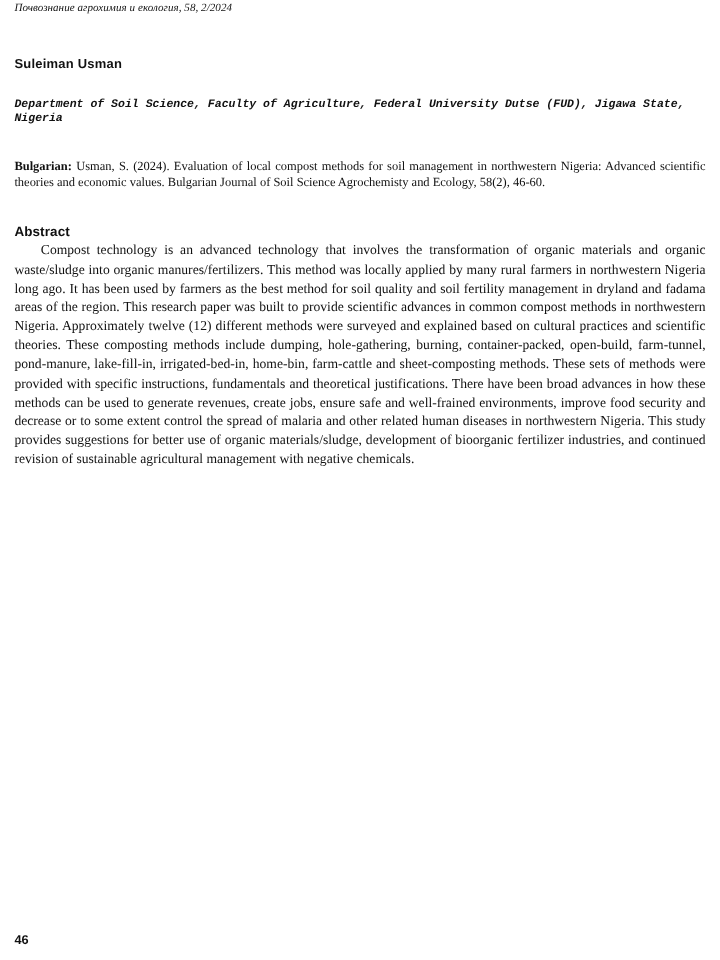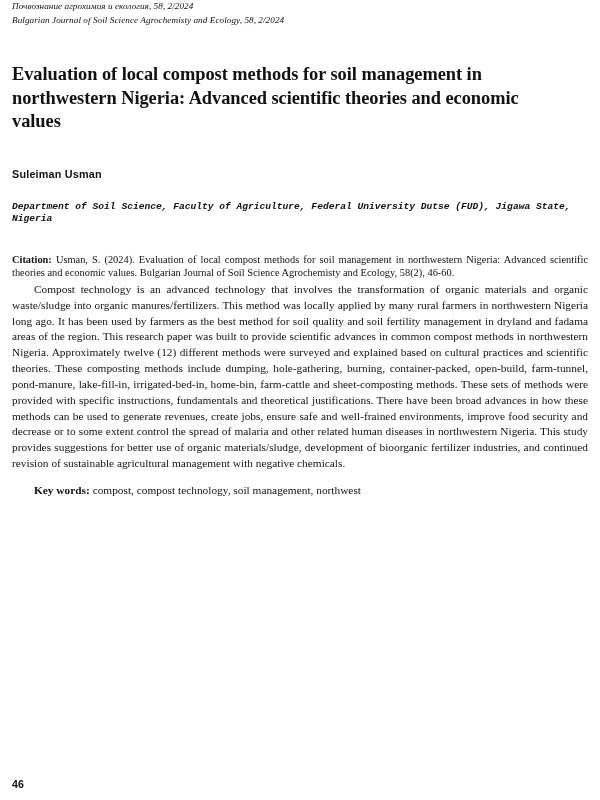--- a/index.html
+++ b/index.html
@@ -134,42 +134,37 @@
   }
 </style>
 </head>
 <body>
 
 <div class="page">
   <div class="content">
 
     <div class="runhead">
       <div class="runhead-line">Почвознание агрохимия и екология, 58, 2/2024</div>
-      <div class="runhead-line">Bulgarian Journal of Soil Science Agrochemisty and Ecology, 58, 2/2024</div>
     </div>
 
 
-    <h1 class="title">Evaluation of local compost methods for soil management in northwestern Nigeria: Advanced scientific theories and economic values</h1>
 
     <div class="author">Suleiman Usman</div>
 
     <div class="affil">Department of Soil Science, Faculty of Agriculture, Federal University Dutse (FUD), Jigawa State, Nigeria</div>
 
 
     <div class="citation">
-      <span class="lbl">Citation:</span>
+      <span class="lbl">Bulgarian:</span>
       <span>Usman, S. (2024). Evaluation of local compost methods for soil management in northwestern Nigeria: Advanced scientific theories and economic values.</span>
       <span class="jrnl">Bulgarian Journal of Soil Science Agrochemisty and Ecology,</span>
       <span>58(2), 46-60.</span>
     </div>
 
+    <div class="abs-head">Abstract</div>
 
     <p class="abs-body">Compost technology is an advanced technology that involves the transformation of organic materials and organic waste/sludge into organic manures/fertilizers. This method was locally applied by many rural farmers in northwestern Nigeria long ago. It has been used by farmers as the best method for soil quality and soil fertility management in dryland and fadama areas of the region. This research paper was built to provide scientific advances in common compost methods in northwestern Nigeria. Approximately twelve (12) different methods were surveyed and explained based on cultural practices and scientific theories. These composting methods include dumping, hole-gathering, burning, container-packed, open-build, farm-tunnel, pond-manure, lake-fill-in, irrigated-bed-in, home-bin, farm-cattle and sheet-composting methods. These sets of methods were provided with specific instructions, fundamentals and theoretical justifications. There have been broad advances in how these methods can be used to generate revenues, create jobs, ensure safe and well-frained environments, improve food security and decrease or to some extent control the spread of malaria and other related human diseases in northwestern Nigeria. This study provides suggestions for better use of organic materials/sludge, development of bioorganic fertilizer industries, and continued revision of sustainable agricultural management with negative chemicals.</p>
 
-    <div class="keywords">
-      <span class="lbl">Key words:</span>
-      <span>compost, compost technology, soil management, northwest</span>
-    </div>
 
   </div>
 
   <div class="folio">46</div>
 </div>
 
 </body></html>

